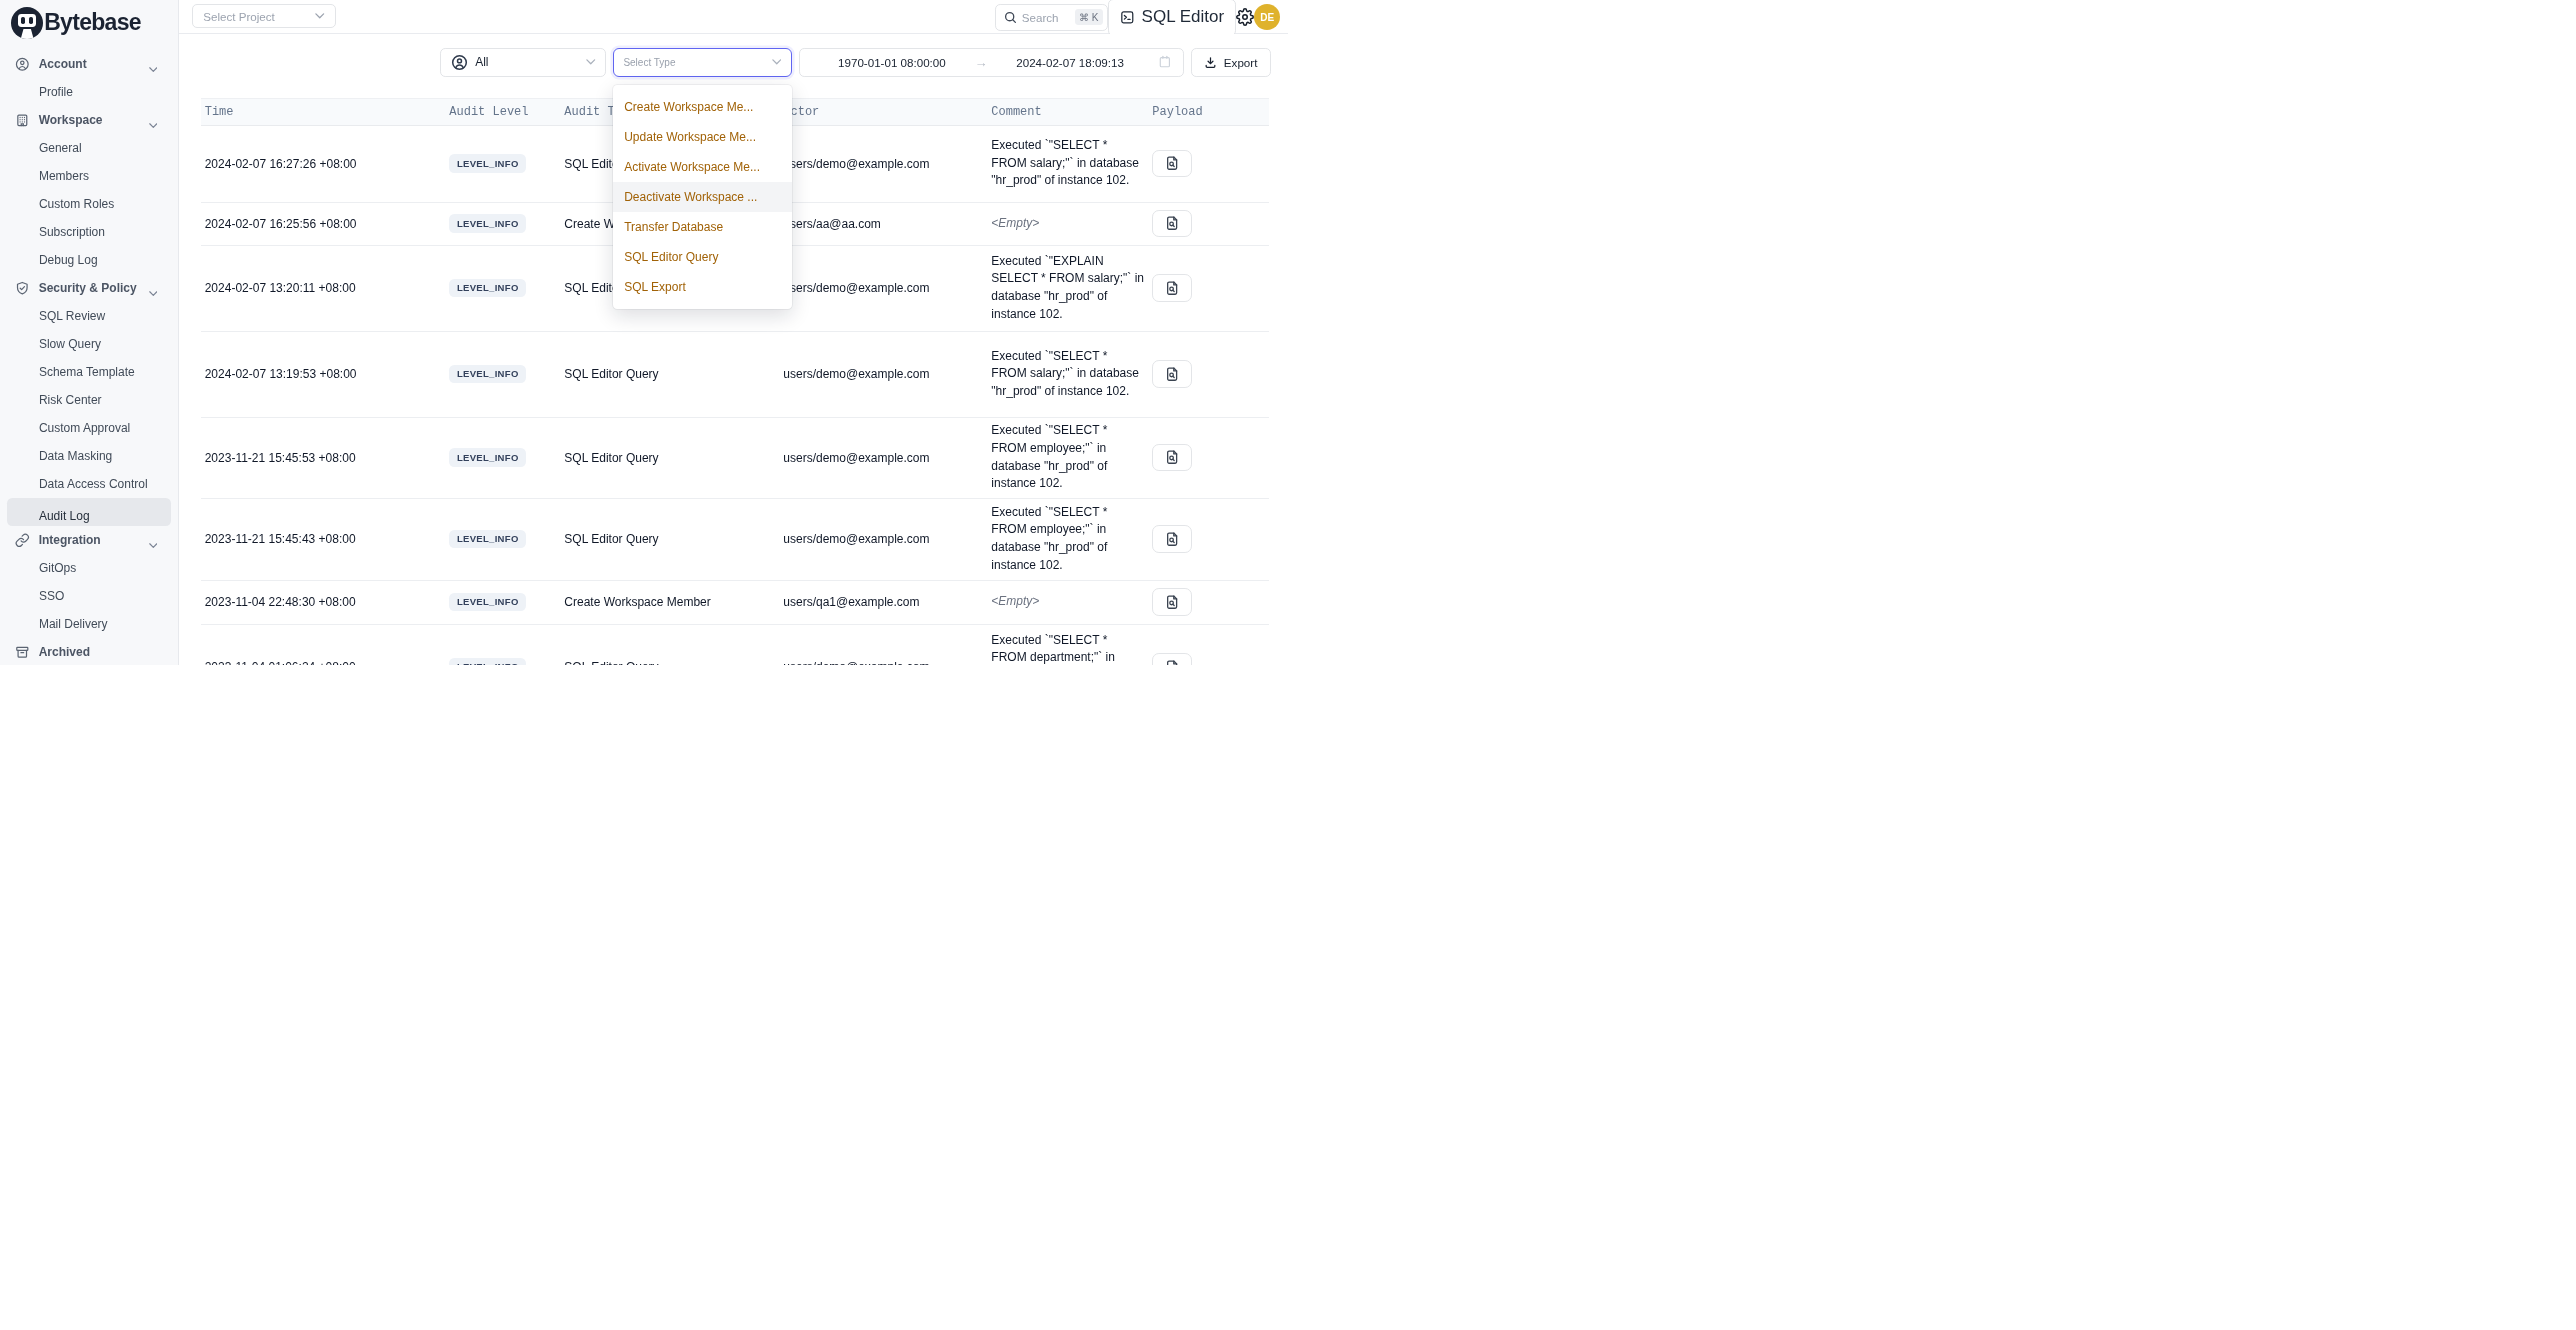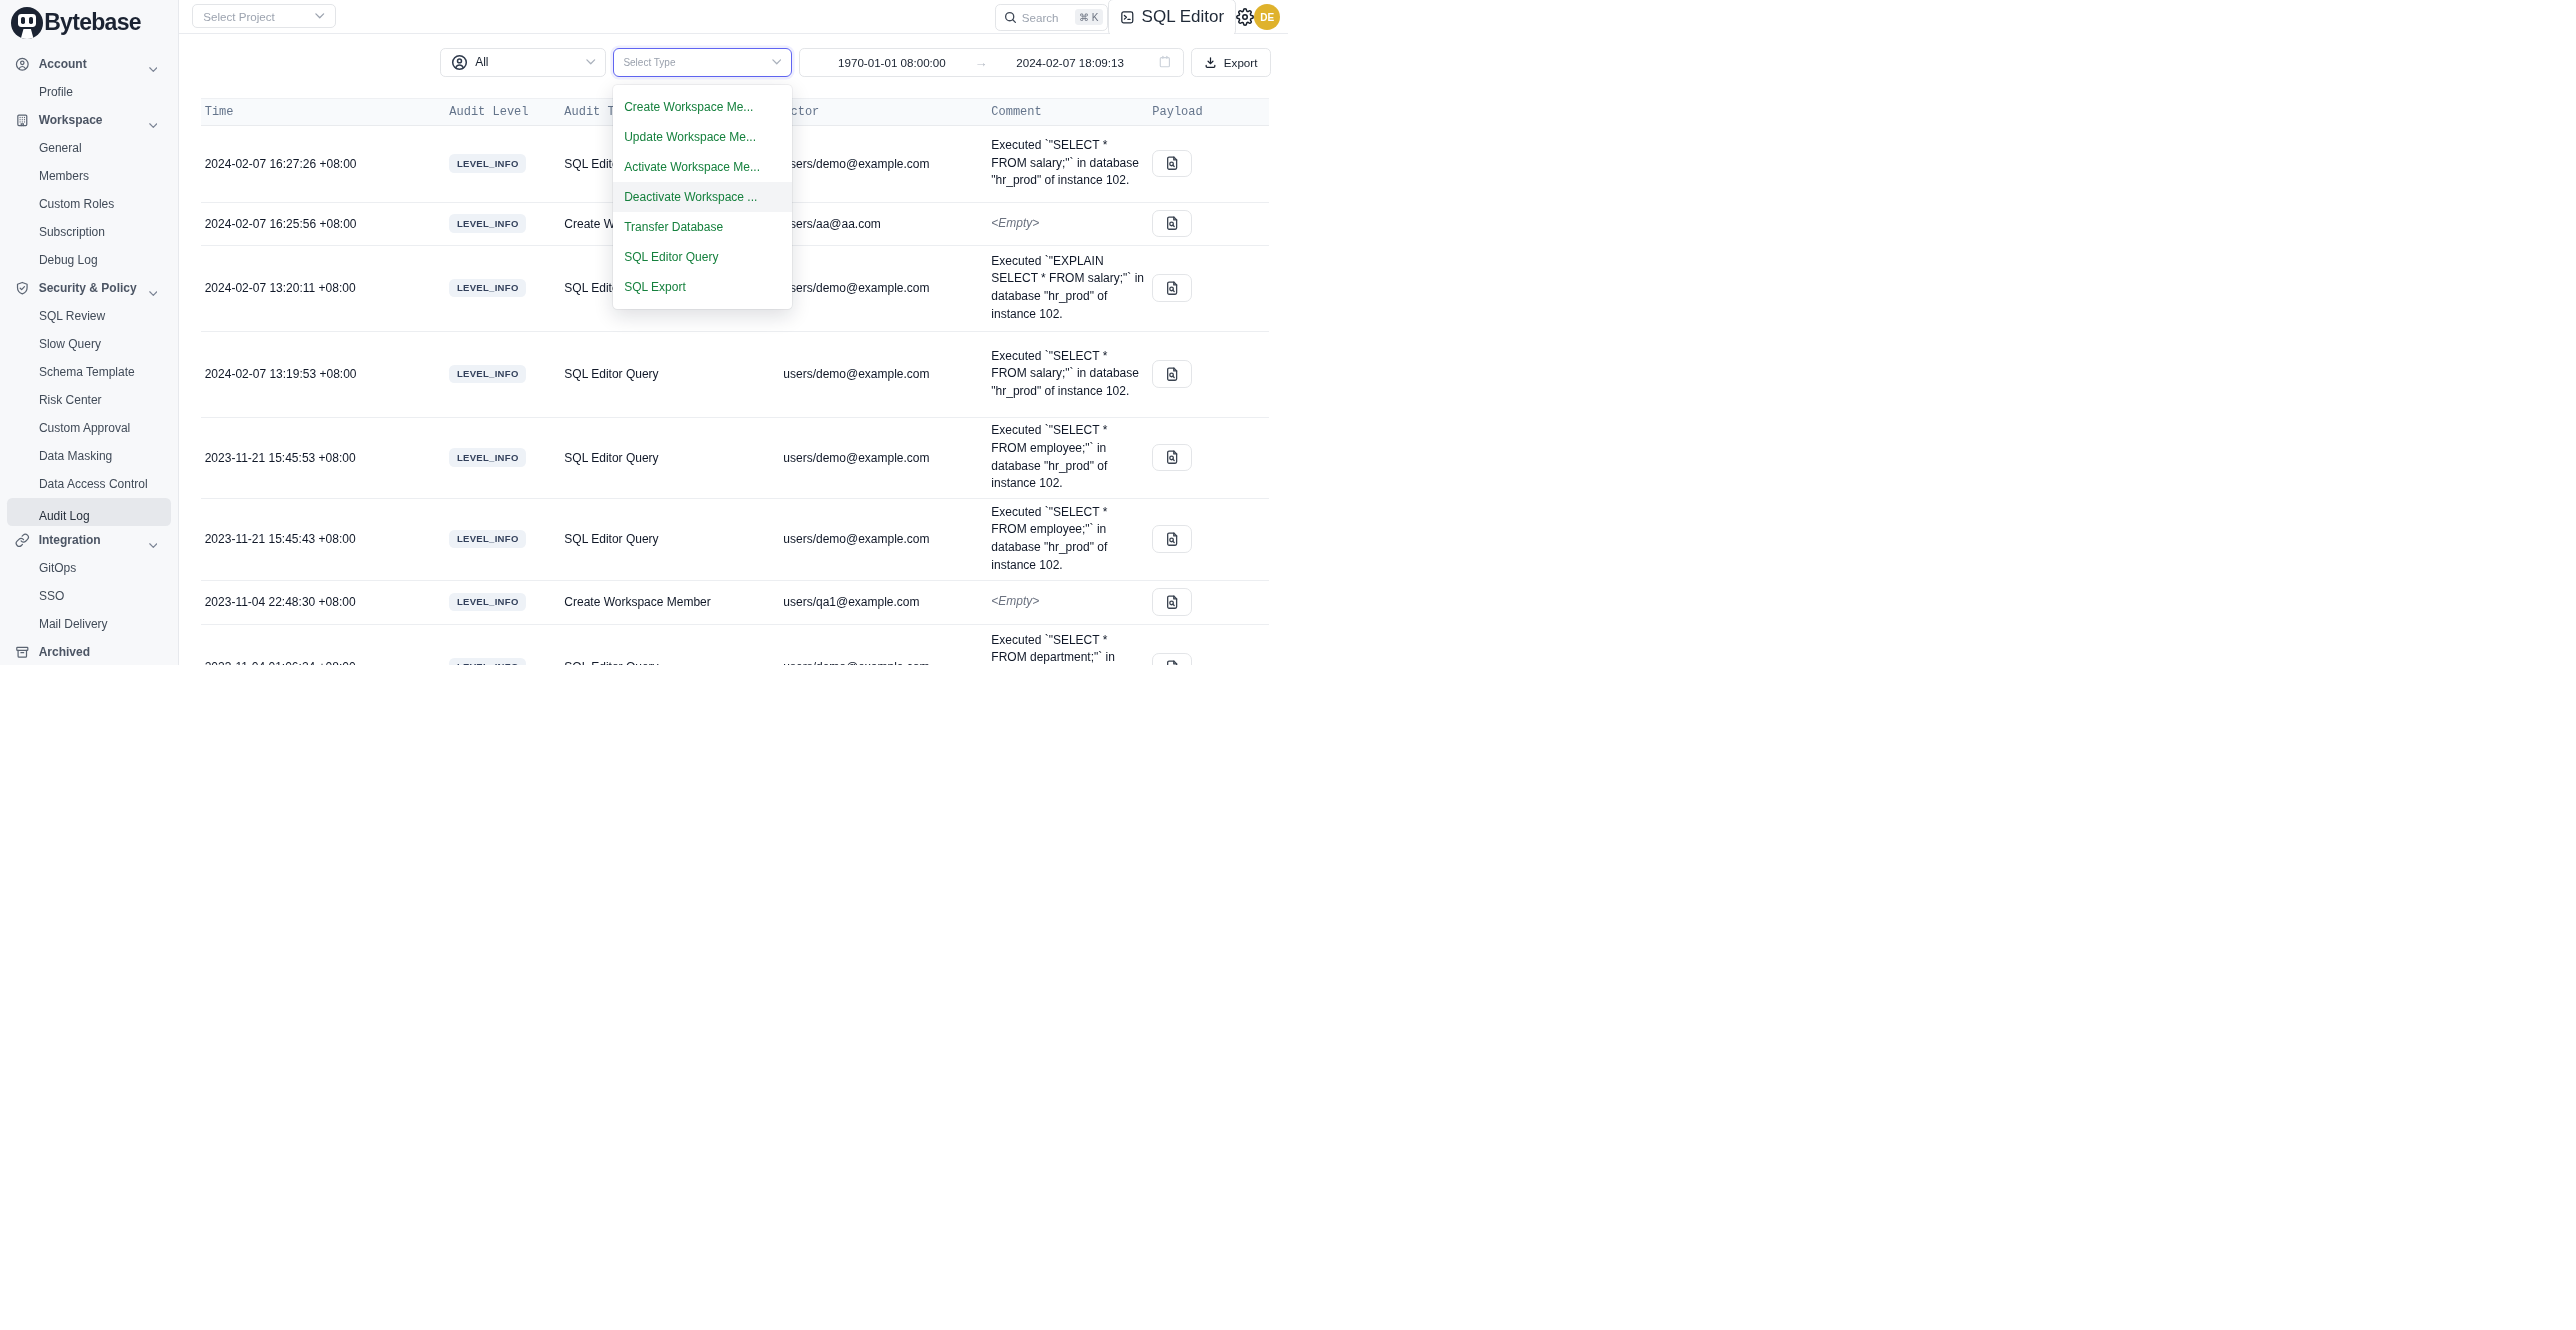--- a/index.html
+++ b/index.html
@@ -48,21 +48,21 @@
   .type-select .ph { font-size:10px; color:#9aa1ad; flex:1; }
   .chev { margin-left:auto; color:#aab1bc; display:flex; }
   .date-range { width:385px; padding:0 11.2px; cursor:pointer; }
   .date-seg { flex:1; text-align:center; font-size:11.6px; color:#18212f; }
   .date-arrow { color:#b6bcc6; font-size:13px; padding:0 1.7px; }
   .cal-ic { margin-left:6.9px; color:#ccd2da; display:flex; }
   .export-btn { width:80px; justify-content:center; gap:6.9px; font-size:11.6px; color:#18212f; cursor:pointer; }
 
   
   .type-menu { position:absolute; left:434px; top:51px; width:179px; background:#fff; border-radius:4.3px; padding:6.9px 0; z-index:30; box-shadow:0 0 0 0.9px rgba(15,23,42,0.05), 0 6.9px 20.6px rgba(15,23,42,0.14); }
-  .menu-item { height:30px; display:flex; align-items:center; padding:0 11.2px; font-size:12px; color:#15803d; cursor:pointer; white-space:nowrap; }
+  .menu-item { height:30px; display:flex; align-items:center; padding:0 11.2px; font-size:12px; color:#a16207; cursor:pointer; white-space:nowrap; }
   .menu-item.highlighted { background:#f3f4f6; }
 
   
   .audit-table { position:absolute; left:22.3px; top:64px; width:1068px; }
   .tgrid { display:grid; grid-template-columns:248px 115px 219px 208px 161px 1fr; align-items:center; }
   .thead { height:27.5px; background:#f8fafc; border-top:0.9px solid #eef0f3; border-bottom:0.9px solid #e9ebee; color:#64748b; font-size:12px;font-family:Liberation Mono, monospace; }
   .thead .th:first-child { padding-left:3.4px; }
   .trow { border-bottom:0.9px solid #eceef1; }
   .cell-time { font-size:12px; color:#101828; padding-left:3.4px; white-space:nowrap; }
   .badge { display:inline-block; background:#eef2f7; border-radius:5.2px; padding:3.4px 7.7px 4.3px; font-size:9.5px; font-weight:700; color:#33415c; letter-spacing:0.3px; }

